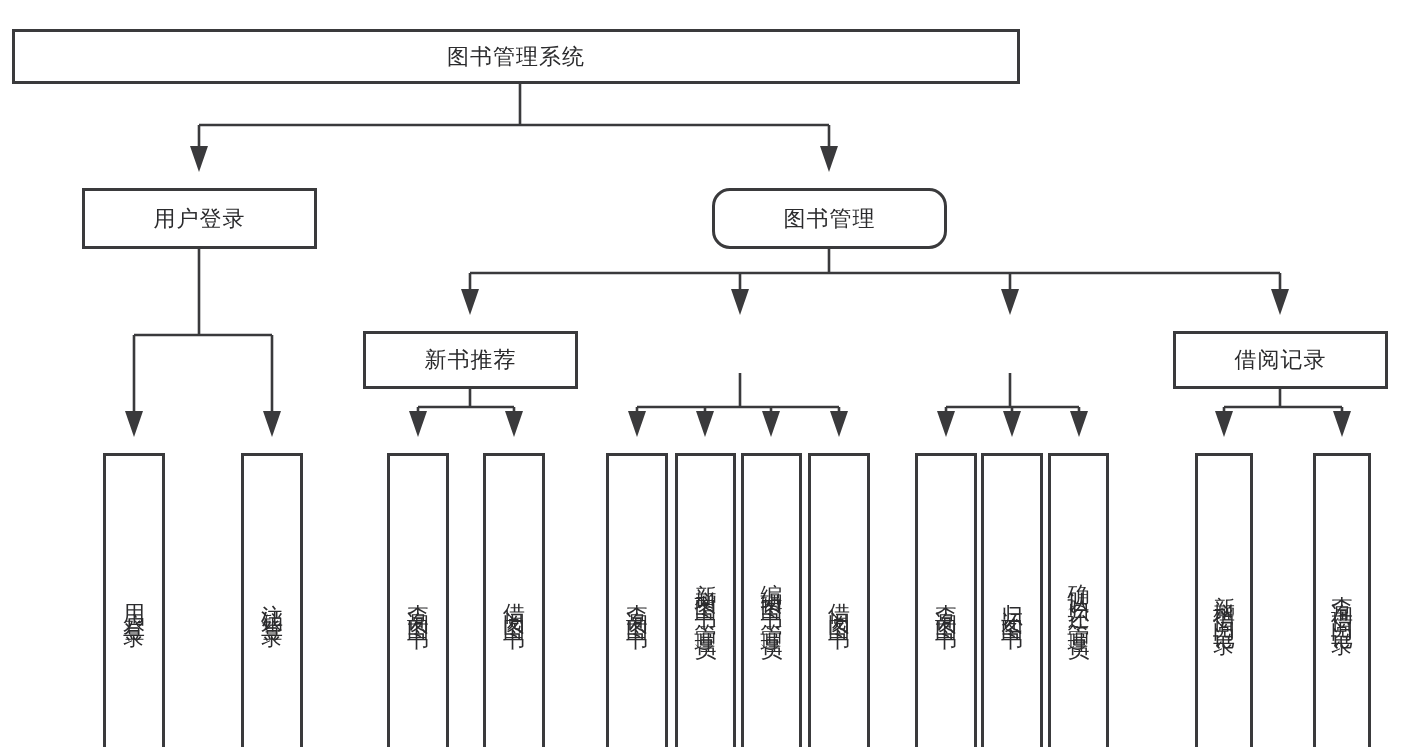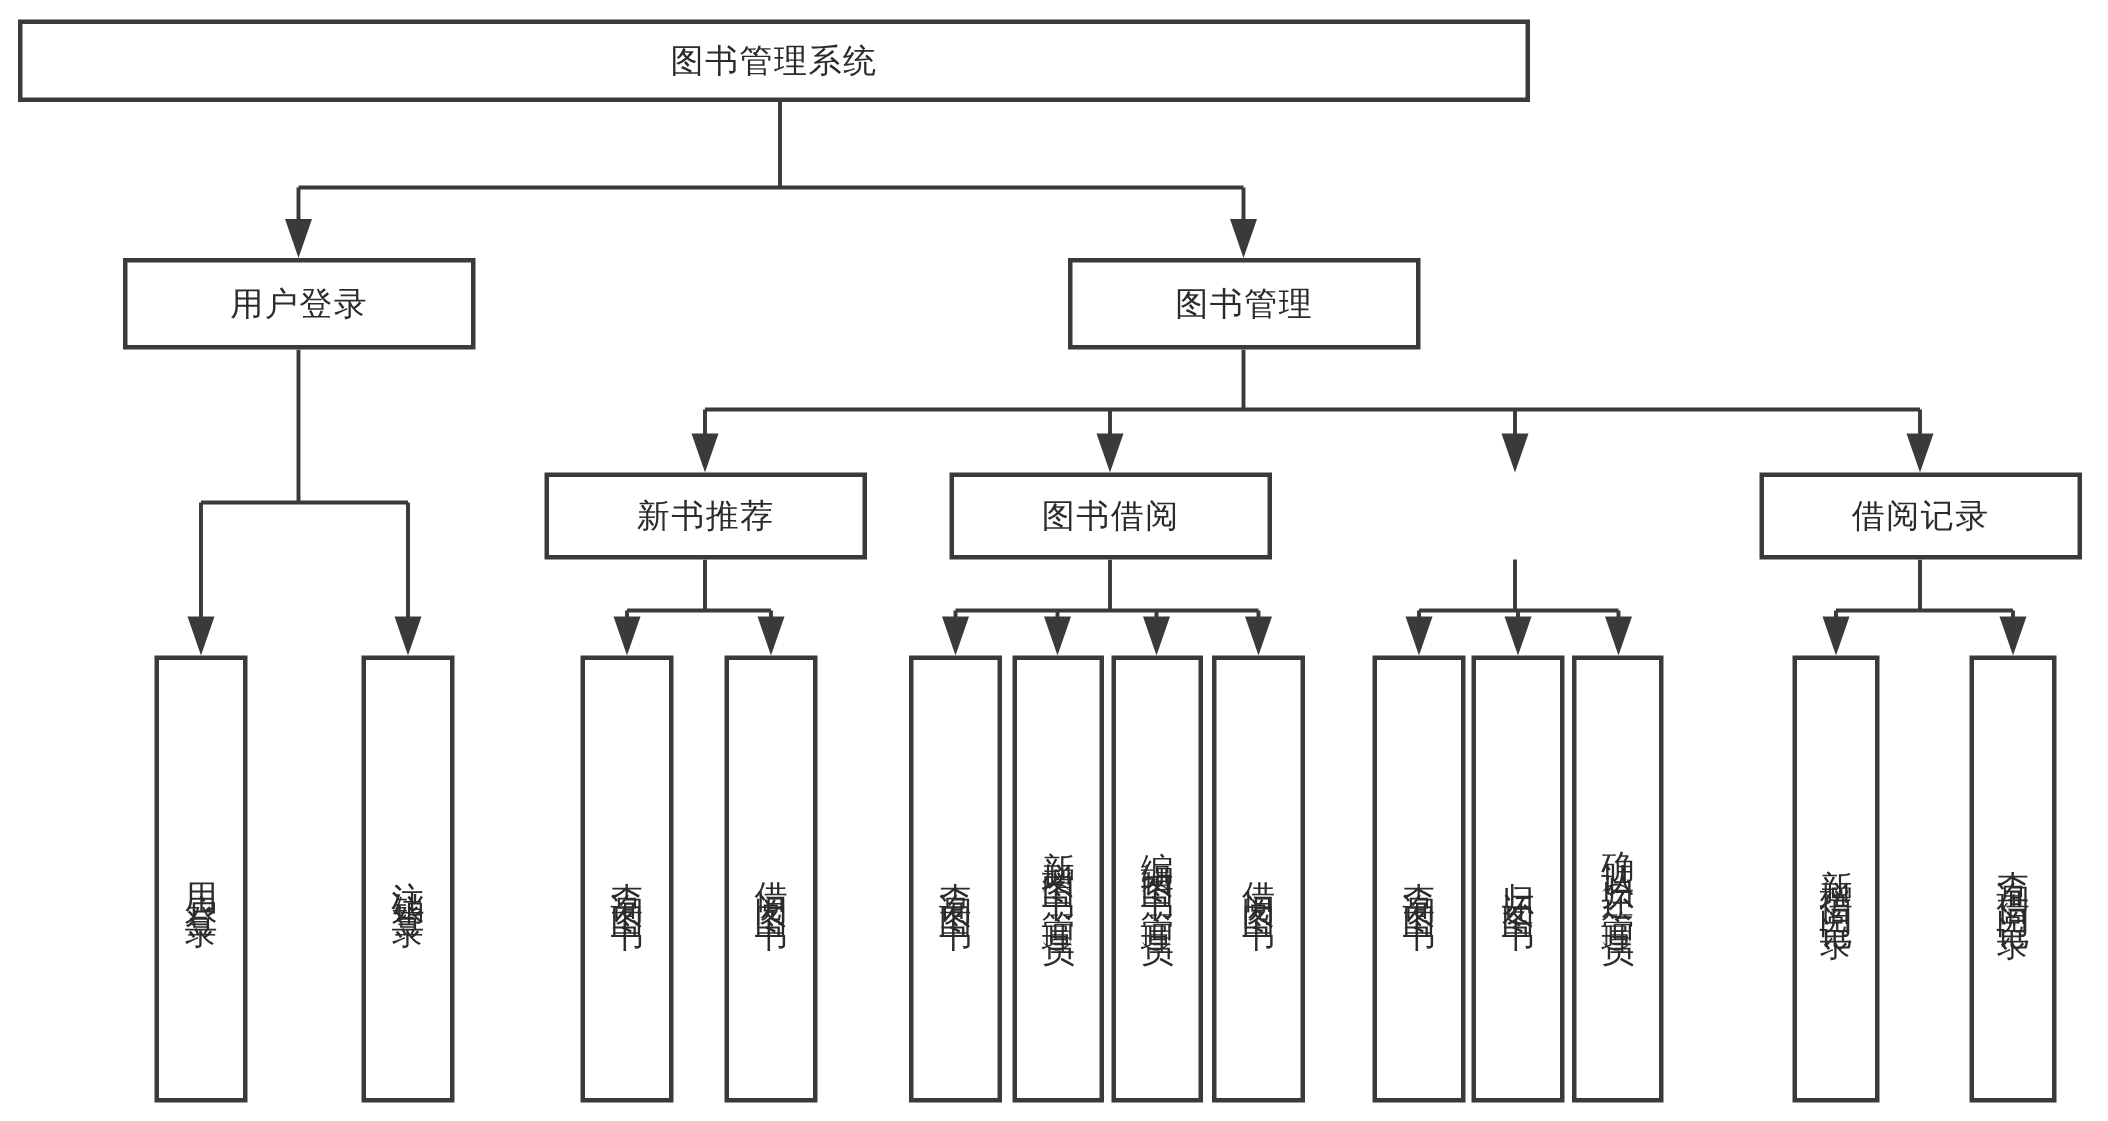--- a/index.html
+++ b/index.html
@@ -33,20 +33,21 @@
   .box {
     position: absolute;
     box-sizing: border-box;
     border: 3px solid #3a3a3c;
     background: #ffffff;
     color: #2b2b2d;
     display: flex;
     align-items: center;
     justify-content: center;
     text-align: center;
+    margin-top: 16px;
   }
   .box.h {
     font-size: 22px;
     letter-spacing: 1px;
     white-space: nowrap;
   }
   .box.v {
     font-size: 22px;
     writing-mode: vertical-rl;
     text-orientation: mixed;
@@ -114,24 +115,23 @@
     <g>
       <path d="M1280 373 V407 M1224 407 H1342 M1224 407 V415 M1342 407 V415"></path>
       <polygon points="1215,411 1233,411 1224,437"></polygon>
       <polygon points="1333,411 1351,411 1342,437"></polygon>
     </g>
   </svg>
 
   <div class="box h" style="left:12px; top:13px; width:1008px; height:55px;">图书管理系统</div>
 
   <div class="box h" style="left:82px; top:172px; width:235px; height:61px;">用户登录</div>
-  <div class="box h" style="left:712px; top:172px; width:235px; height:61px;">图书管理</div>
+  <div class="box h" style="left:712px; top:172px; width:235px; height:61px;border-radius:18px;">图书管理</div>
 
   <div class="box h" style="left:363px; top:315px; width:215px; height:58px;">新书推荐</div>
-  <div class="box h" style="left:633px; top:315px; width:215px; height:58px;">图书借阅</div>
   <div class="box h" style="left:1173px; top:315px; width:215px; height:58px;">借阅记录</div>
 
   <div class="box v" style="left:103px; top:437px; width:62px; height:298px;">用户登录</div>
   <div class="box v" style="left:241px; top:437px; width:62px; height:298px;">注销登录</div>
 
   <div class="box v" style="left:387px; top:437px; width:62px; height:298px;">查询图书</div>
   <div class="box v" style="left:483px; top:437px; width:62px; height:298px;">借阅图书</div>
 
   <div class="box v" style="left:606px; top:437px; width:62px; height:298px;">查询图书</div>
   <div class="box v" style="left:675px; top:437px; width:61px; height:298px;">新增图书（管理员）</div>

